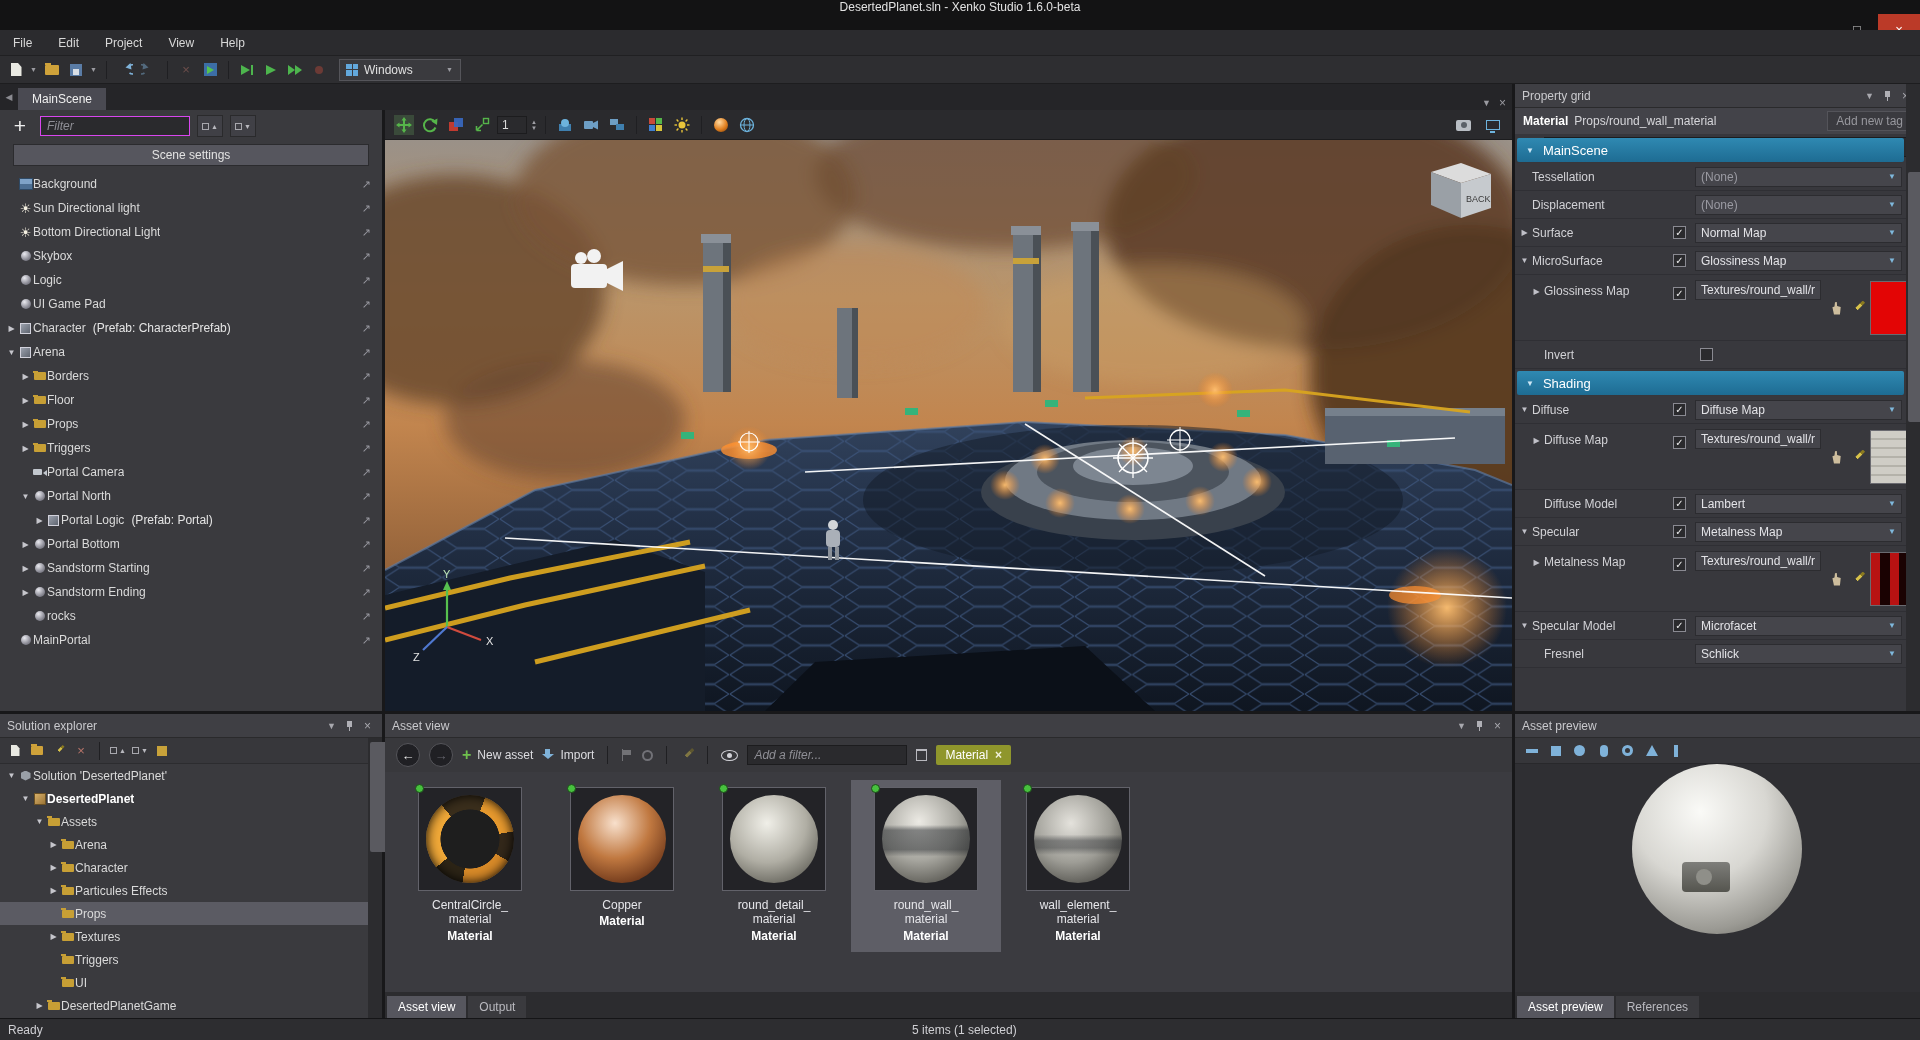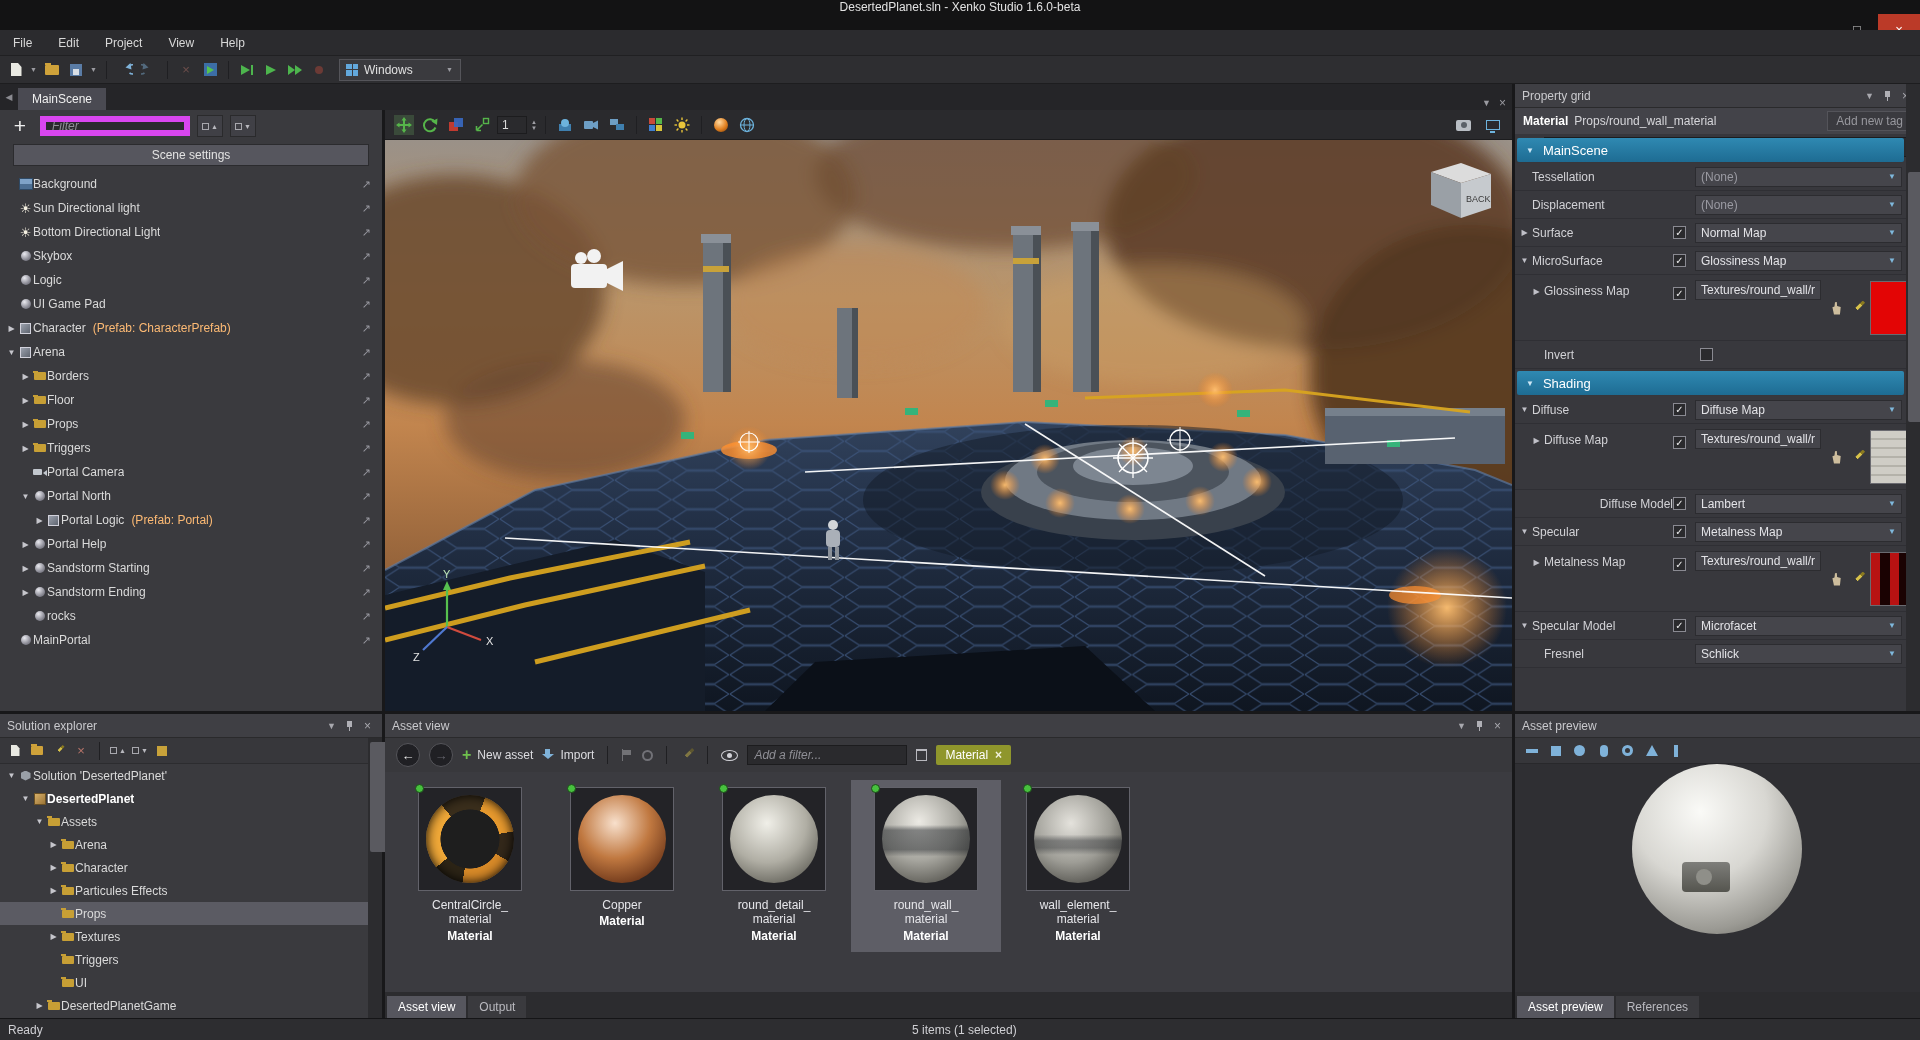--- a/index.html
+++ b/index.html
@@ -45,31 +45,31 @@
 .h-ic{width:15px;display:flex;align-items:center;justify-content:center;color:#a8a8ae;font-size:9px;margin-left:3px;}
 .h-ic.x{font-size:12px;}
 .pin-ic{position:relative;width:9px;height:12px;display:inline-block;}
 .pin-ic::before{content:"";position:absolute;left:2px;top:1px;width:5px;height:6px;background:#b0b0b6;}
 .pin-ic::after{content:"";position:absolute;left:4px;top:7px;width:1px;height:4px;background:#b0b0b6;}
 
 
 #scene-panel{position:absolute;left:0;top:110px;width:382px;height:601px;background:#3a3a3e;}
 #scene-tb{display:flex;align-items:center;height:32px;padding:0 7px;gap:7px;}
 #scene-add{width:26px;height:26px;color:#efefef;font-size:21px;display:flex;align-items:center;justify-content:center;}
-#scene-filter{width:150px;height:20px;background:#2a2a2d;border:6px solid #d946ef;color:#ddd;padding:0 6px;}
+#scene-filter{width:150px;height:20px;background:#2a2a2d;border:1px solid #d946ef;color:#ddd;padding:0 6px;}
 .mini-btn{width:26px;height:22px;background:#404046;border:1px solid #2a2a2c;display:flex;align-items:center;justify-content:center;gap:2px;}
 .mini-btn .sq{width:7px;height:7px;border:1px solid #a8a8ae;}
 .mini-btn .ar{font-size:7px;color:#b8b8be;}
 #scene-settings{margin:2px 13px 6px;height:22px;background:#56565e;border:1px solid #2b2b2e;display:flex;align-items:center;justify-content:center;color:#e2e2e2;}
 .tree-row{display:flex;align-items:center;height:24px;color:#dadada;white-space:nowrap;padding-right:4px;}
 .tree-row.selected{background:#5b5b63;}
 .tree-row.bold{font-weight:bold;color:#fff;}
 .t-exp{width:13px;font-size:8px;color:#c6c6cc;text-align:center;flex:none;}
 .t-label{overflow:hidden;text-overflow:ellipsis;}
-.t-suffix{margin-left:7px;color:#fdba74;}
+.t-suffix{margin-left:7px;color:#e5e5e5;}
 .t-link{margin-left:auto;margin-right:7px;color:#97979f;font-size:11px;}
 .ic{width:15px;height:15px;flex:none;position:relative;display:inline-flex;align-items:center;justify-content:center;}
 .ic-entity::before{content:"";width:10px;height:10px;border-radius:50%;background:radial-gradient(circle at 35% 30%,#eaeaf0,#8b8b95 60%,#585862);}
 .ic-light{color:#f6f1e2;font-size:13px;line-height:1;}
 .ic-image::before{content:"";width:12px;height:10px;background:linear-gradient(180deg,#7fa3c8 55%,#4d6f93 55%);border:1px solid #2f4a66;}
 .ic-prefab::before{content:"";width:9px;height:9px;border:1px solid #d2d2dc;background:linear-gradient(135deg,#9aa0ac,#5f6570);}
 .ic-folder::before{content:"";width:12px;height:8px;background:#c79f35;border-radius:1px;}
 .ic-folder::after{content:"";position:absolute;top:2px;left:1px;width:5px;height:2px;background:#c79f35;}
 .ic-camera::before{content:"";width:9px;height:6px;background:#c2c7ce;border-radius:1px;margin-right:4px;}
 .ic-camera::after{content:"";position:absolute;right:0;top:5px;border-right:4px solid #c2c7ce;border-top:3px solid transparent;border-bottom:3px solid transparent;}
@@ -393,21 +393,21 @@
       <div class="tree-row" style="padding-left: 33px;">
         <span class="t-exp">▶</span>
         <span class="ic ic-prefab"></span>
         <span class="t-label">Portal Logic</span>
         <span class="t-suffix">(Prefab: Portal)</span>
         <span class="t-link">↗</span>
       </div>
       <div class="tree-row" style="padding-left: 19px;">
         <span class="t-exp">▶</span>
         <span class="ic ic-entity"></span>
-        <span class="t-label">Portal Help</span>
+        <span class="t-label">Portal Bottom</span>
         <span class="t-link">↗</span>
       </div>
       <div class="tree-row" style="padding-left: 19px;">
         <span class="t-exp">▶</span>
         <span class="ic ic-entity"></span>
         <span class="t-label">Sandstorm Starting</span>
         <span class="t-link">↗</span>
       </div>
       <div class="tree-row" style="padding-left: 19px;">
         <span class="t-exp">▶</span>
@@ -801,21 +801,21 @@
             <div class="tex-icons">
               <span class="hand-ic"></span>
               <span class="pen-ic"></span>
             </div>
           </div>
           <div class="tex-thumb diffuse"></div>
           <span class="dd-caret">▼</span>
         </div>
       </div>
       <div class="pg-row">
-        <div class="pg-label" style="padding-left: 14px; justify-content: flex-end;">
+        <div class="pg-label" style="padding-left: 14px;">
           <span class="pg-exp"></span>
           <span>Diffuse Model</span>
         </div>
         <span class="pg-check">✓</span>
         <div class="pg-value">
           <span>Lambert</span>
           <span class="dd-caret">▼</span>
         </div>
       </div>
       <div class="pg-row">

